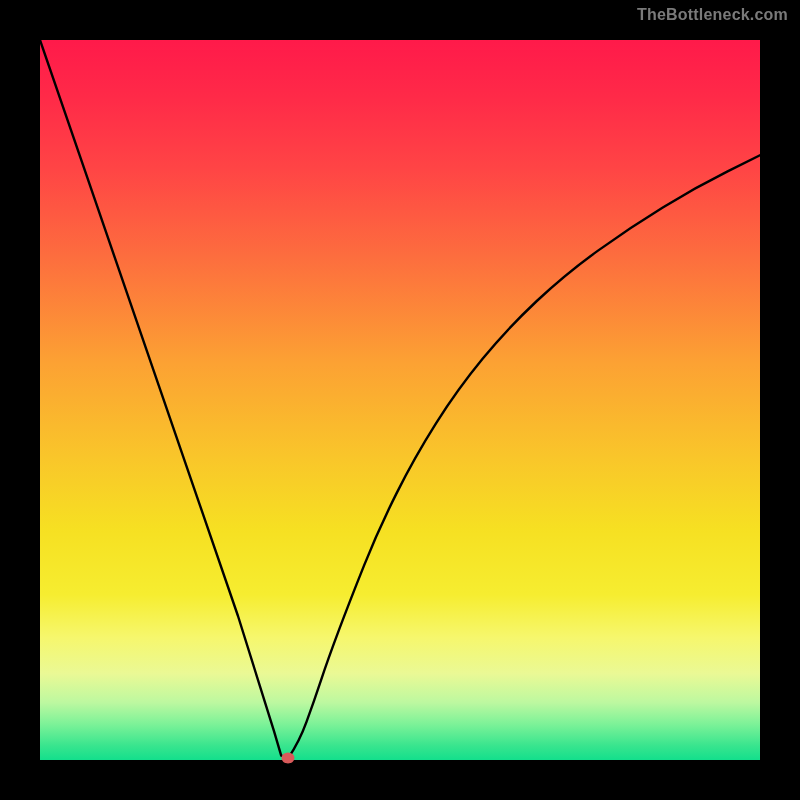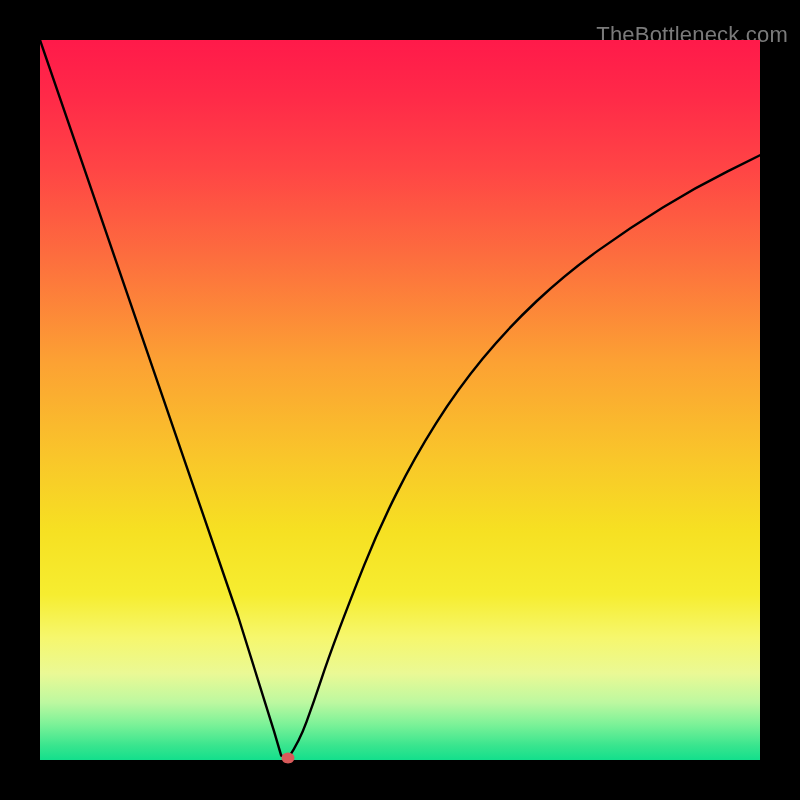--- a/index.html
+++ b/index.html
@@ -40,25 +40,25 @@
       #13df8c 100%
     );
   }
   svg {
     position: absolute;
     left: 0;
     top: 0;
   }
   .watermark {
     position: absolute;
-    top: 22px;
+    top: 6px;
     right: 12px;
     color: #7a7a7a;
-    font-size: 22px;
-    font-weight: 400;
+    font-size: 16px;
+    font-weight: 700;
     letter-spacing: 0.2px;
   }
   .marker {
     position: absolute;
     width: 13px;
     height: 11px;
     background: #d85a5a;
     border-radius: 50%;
     transform: translate(-50%, -50%);
   }

